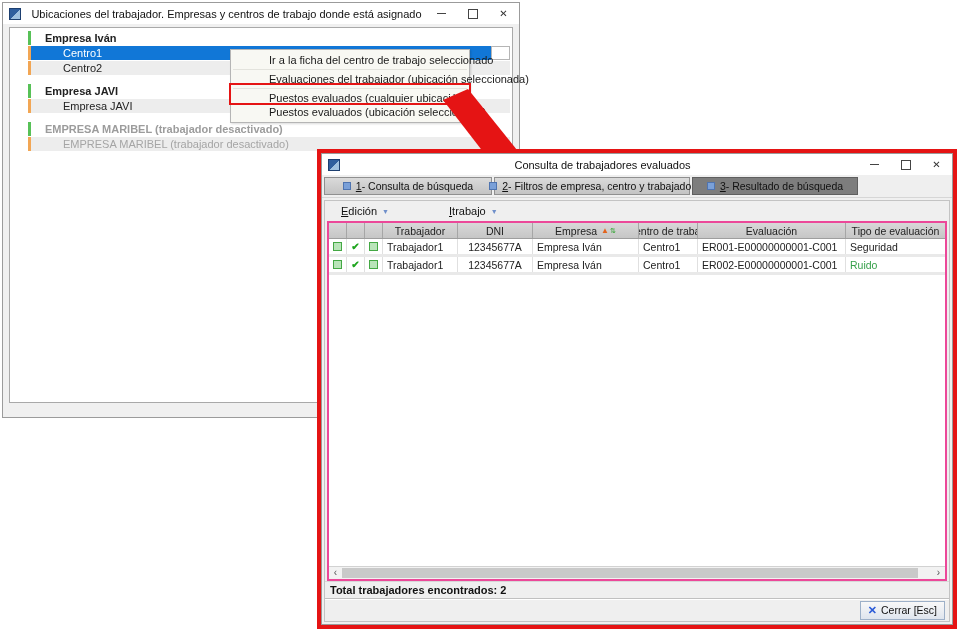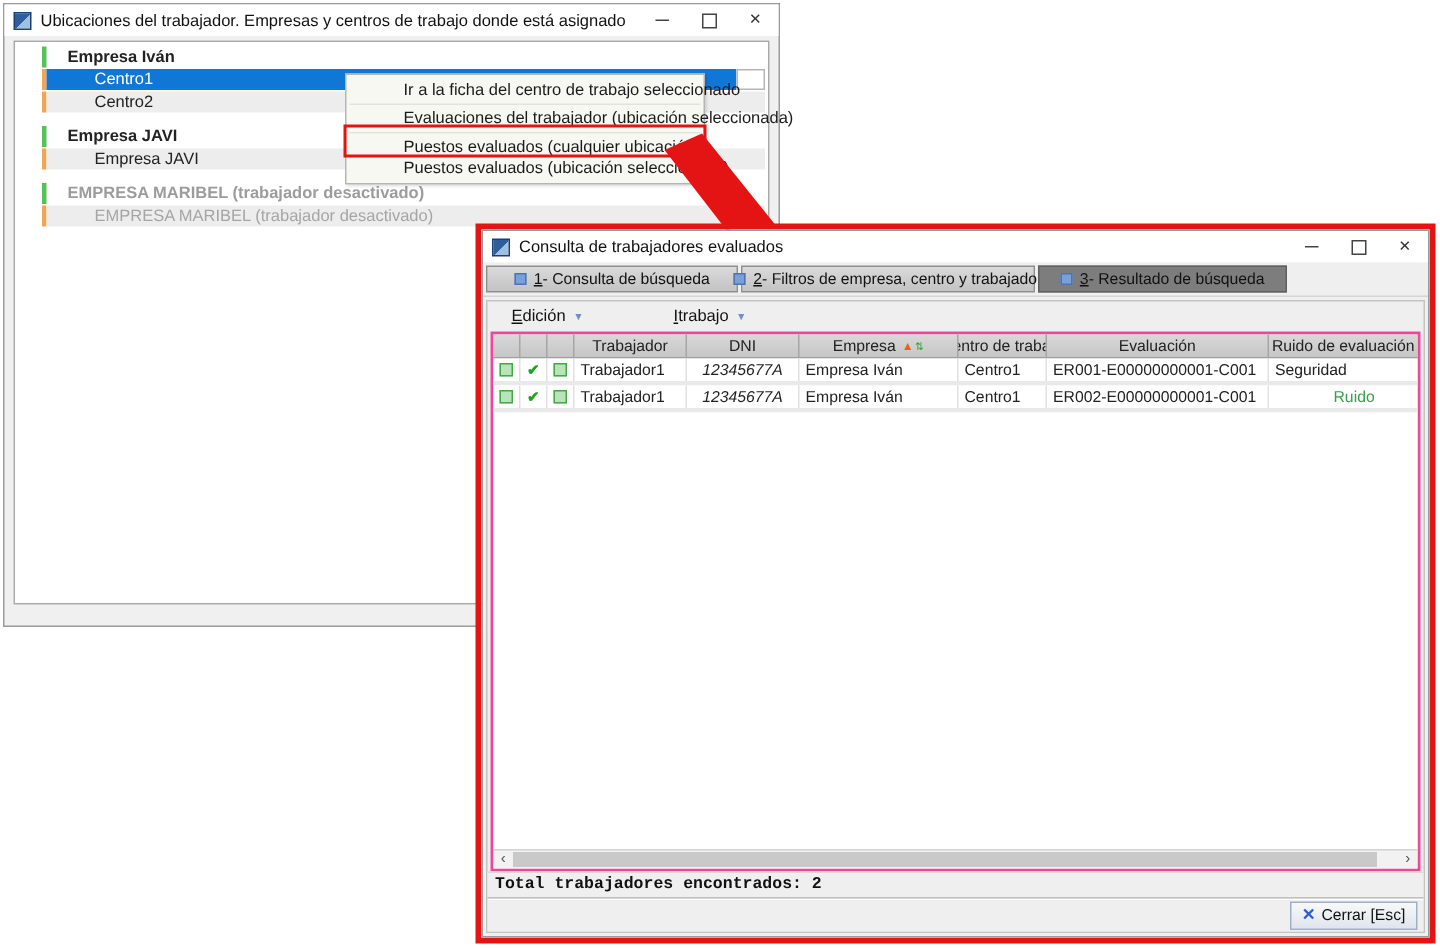--- a/index.html
+++ b/index.html
@@ -1,19 +1,19 @@
 <!DOCTYPE html>
 <html><head>
 <meta charset="utf-8">
 <style>
   html,body{margin:0;padding:0;background:#fff;font-family:"Liberation Sans",sans-serif;}
   #stage{position:relative;width:960px;height:632px;background:#fff;overflow:hidden;}
 
   
-  .titlebar{display:flex;align-items:center;background:#fff;height:21px;}
+  .titlebar{display:flex;align-items:center;background:#fff;height:21px;text-align:center;}
   .app-icon{width:10px;height:10px;margin:0 6px 0 6px;border:1px solid #1d3f70;
             background:linear-gradient(135deg,#2f5e9e 55%,#9fc0e0 55%);flex:0 0 auto;}
   .title-text{flex:1;font-size:11px;color:#111;white-space:nowrap;overflow:hidden;}
   .controls{display:flex;height:100%;}
   .ctrl{width:31px;height:100%;display:flex;align-items:center;justify-content:center;color:#333;}
   .min-dash{width:9px;height:1px;background:#444;}
   .max-box{width:8px;height:8px;border:1px solid #444;}
   .close-glyph{font-size:10px;line-height:10px;}
 
   
@@ -72,34 +72,34 @@
   .gr{display:flex;align-items:stretch;}
   .ghead{height:15px;background:linear-gradient(#d8d8d8,#c6c6c6);border-bottom:1px solid #9e9e9e;}
   .gh{box-sizing:border-box;border-right:1px solid #a6a6a6;display:flex;align-items:center;
       justify-content:center;font-size:10.5px;color:#222;white-space:nowrap;overflow:hidden;}
   .grow{height:15px;background:#fff;border-bottom:3px solid #e9e9e9;}
   .gc{box-sizing:border-box;border-right:1px solid #e0e0e0;display:flex;align-items:center;
       font-size:10.5px;color:#222;padding-left:4px;white-space:nowrap;overflow:hidden;}
   .c-ic{width:18px;justify-content:center;padding-left:0;}
   .c-trab{width:75px;} .c-dni{width:75px;} .c-emp{width:106px;} .c-cen{width:59px;}
   .c-eval{width:148px;} .c-tipo{flex:1;border-right:none;}
-  .gc.c-dni{justify-content:center;padding-left:0;font-style:italic;}
+  .gc.c-dni{justify-content:center;padding-left:0;}
   .sq{width:7px;height:7px;background:#b9e4b9;border:1px solid #44a844;}
   .chk{color:#1ea51e;font-size:10px;font-weight:bold;}
-  .tipo-green{color:#36a04a;margin-left:39px;}
+  .tipo-green{color:#36a04a;}
   .sort-asc{color:#e2641e;font-size:8px;margin-left:4px;}
   .sort-mini{color:#2fa42f;font-size:7px;margin-left:1px;}
   .gfill{flex:1;background:#fff;}
 
   .hscroll{height:12px;background:#f2f2f2;border-top:1px solid #d2d2d2;display:flex;align-items:center;}
   .sc-arrow{width:13px;text-align:center;font-size:10px;color:#555;line-height:12px;}
   .sc-thumb{flex:1;height:10px;background:#c9c9c9;margin-right:14px;}
 
   .total-bar{height:16px;display:flex;align-items:center;font-size:11px;font-weight:bold;
-             color:#111;padding-left:5px;border-top:1px solid #d8d8d8;background:#efefef;font-family:Liberation Mono, monospace;}
+             color:#111;padding-left:5px;border-top:1px solid #d8d8d8;background:#efefef;}
   .btn-bar{height:22px;border-top:1px solid #c0c0c0;box-shadow:inset 0 1px #fff;
            display:flex;align-items:center;justify-content:flex-end;padding-right:4px;background:#efefef;}
   .close-btn{height:17px;display:flex;align-items:center;gap:4px;padding:0 7px;
              border:1px solid #9db0c8;background:linear-gradient(#f8f8f8,#dfe5ee);
              font-size:10.5px;color:#111;}
   .btn-x{color:#2b5bd7;font-weight:bold;font-size:11px;line-height:11px;}
 </style>
 </head>
 <body>
 
@@ -227,21 +227,21 @@
             <span class="gh c-ic"></span>
             <span class="gh c-trab">Trabajador</span>
             <span class="gh c-dni">DNI</span>
             <span class="gh c-emp">
               <span>Empresa</span>
               <span class="sort-asc">▲</span>
               <span class="sort-mini">⇅</span>
             </span>
             <span class="gh c-cen">Centro de trabajo</span>
             <span class="gh c-eval">Evaluación</span>
-            <span class="gh c-tipo">Ruido de evaluación</span>
+            <span class="gh c-tipo">Tipo de evaluación</span>
           </div>
 
           <div class="gr grow">
             <span class="gc c-ic">
                 <span class="sq"></span>
               </span>
             <span class="gc c-ic">
                 <span class="chk">✔</span>
               </span>
             <span class="gc c-ic">

